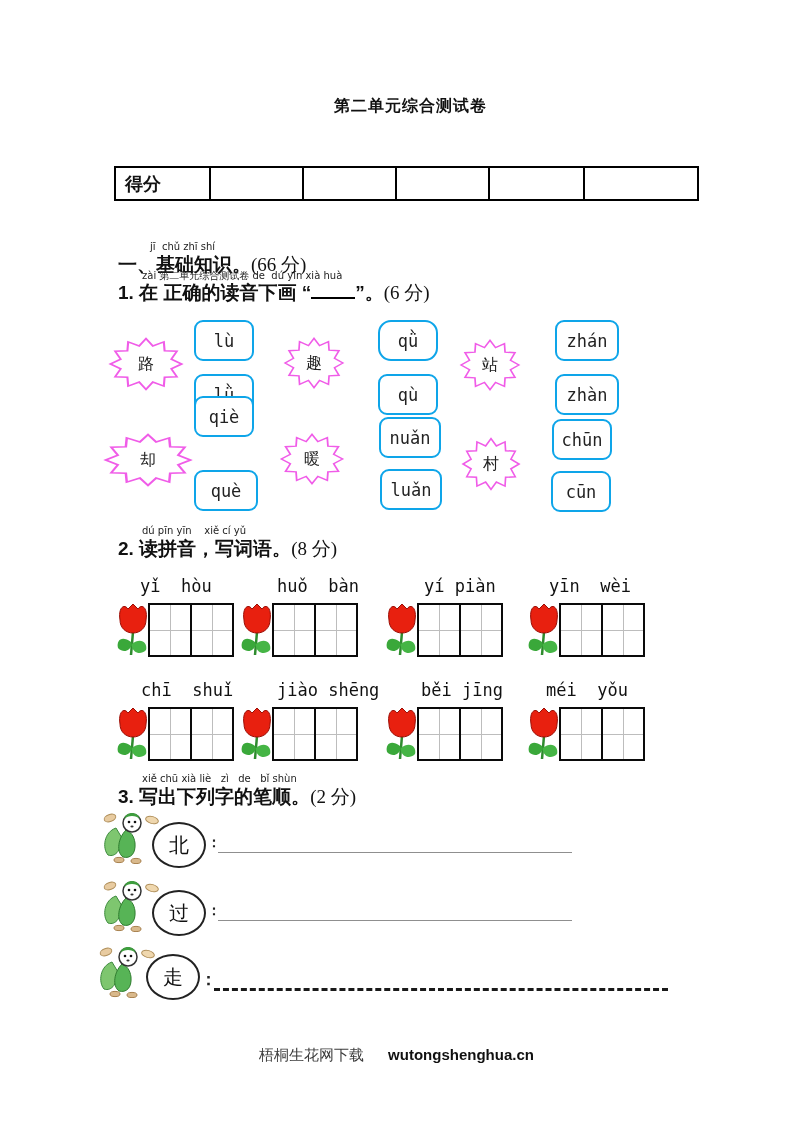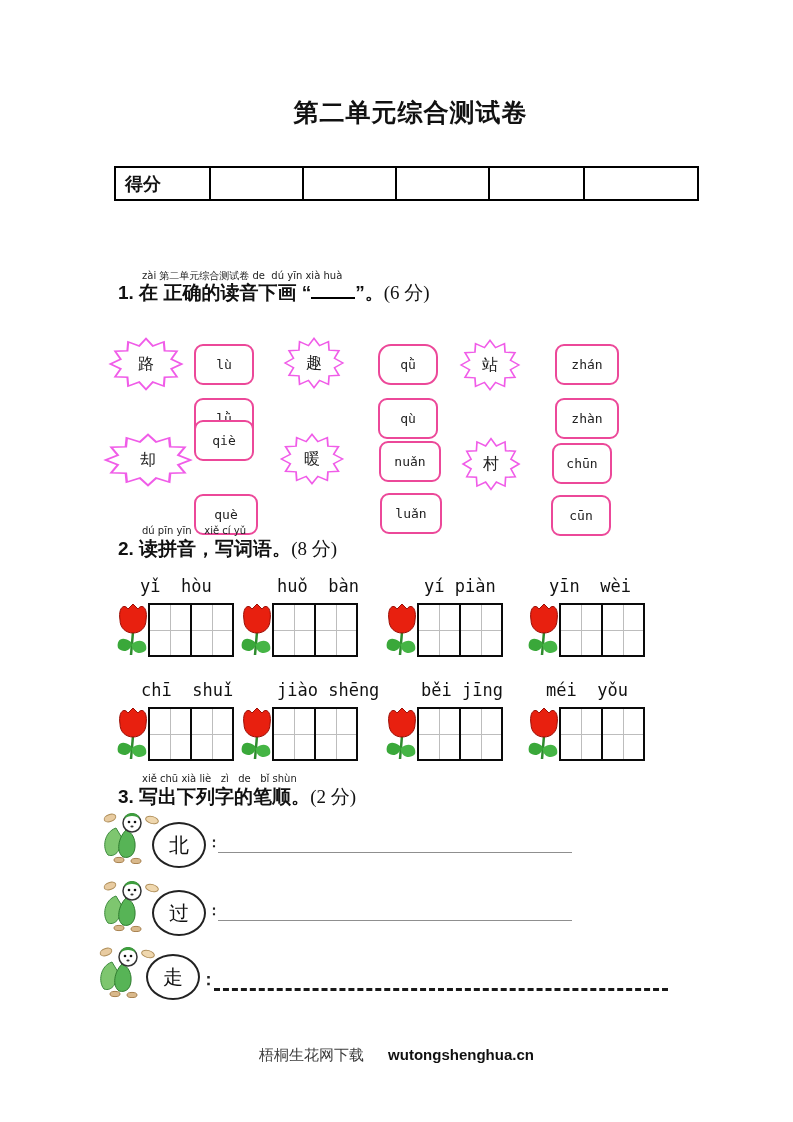--- a/index.html
+++ b/index.html
@@ -1,21 +1,21 @@
 <!DOCTYPE html>
 <html><head>
 <meta charset="utf-8">
 <style>
   html,body{margin:0;padding:0;background:#fff;}
   .page{position:relative;width:793px;height:1122px;background:#fff;margin:0 auto;overflow:hidden;
         font-family:"Liberation Sans","DejaVu Sans",sans-serif;color:#111;}
 
   
   .doc-title{position:absolute;top:96px;left:0;right:0;text-align:center;
-             font-size:25px;font-weight:700;letter-spacing:1px;padding-left:28px;}
+             font-size:16px;font-weight:700;letter-spacing:1px;padding-left:28px;}
   .doc-subtitle{position:absolute;top:131px;left:0;right:0;text-align:center;
              font-size:20px;font-weight:700;}
 
   
   table.score{position:absolute;left:114px;top:166px;border-collapse:collapse;table-layout:fixed;}
   table.score td{border:2px solid #000;height:31px;font-size:18px;font-weight:700;
                  padding:0 0 0 9px;vertical-align:middle;}
   td.w0{width:84px}td.w1{width:82px}td.w2{width:82px}td.w3{width:82px}td.w4{width:84px}td.w5{width:103px}
   td.ctr{text-align:center;padding-left:0;}
 
@@ -25,23 +25,23 @@
               font-family:"DejaVu Sans",sans-serif;white-space:pre;letter-spacing:0px;}
   .qhead .score{font-weight:400;font-family:"Liberation Serif","DejaVu Serif",serif;font-size:19px;}
   .blank{display:inline-block;width:44px;border-bottom:2.5px solid #000;height:14px;}
 
   
   .star{position:absolute;}
   .star svg{position:absolute;inset:0;width:100%;height:100%;}
   .star polygon{fill:#fff;stroke:#f05ce8;stroke-width:2;}
   .star-char{position:absolute;inset:0;display:flex;align-items:center;justify-content:center;
              font-family:"Liberation Serif","DejaVu Serif",serif;font-size:16px;color:#222;}
-  .opt{position:absolute;width:56px;height:37px;border:2px solid #ec4899;border-radius:9px;
+  .opt{position:absolute;width:56px;height:37px;border:2px solid #0ea5e9;border-radius:9px;
        background:#fff;display:flex;align-items:center;justify-content:center;
-       font-family:"DejaVu Sans Mono","Liberation Mono",monospace;font-size:13px;color:#222;margin-top:24px;}
+       font-family:"DejaVu Sans Mono","Liberation Mono",monospace;font-size:17px;color:#222;}
 
   
   .pyword{position:absolute;font-family:"DejaVu Sans Mono","Liberation Mono",monospace;
           font-size:17px;color:#111;white-space:pre;}
   .wgroup{position:absolute;display:flex;align-items:center;}
   .wgroup svg.tulip{width:34px;height:56px;margin-right:-2px;position:relative;z-index:2;}
   .wgrid{display:flex;border:2.5px solid #0a0a0a;background:#fff;}
   .wcell{width:40px;height:50px;position:relative;background:#fff;}
   .wcell + .wcell{border-left:2.5px solid #0a0a0a;}
   .wcell::before{content:"";position:absolute;left:50%;top:0;bottom:0;width:1px;background:#bdbdbd;}
@@ -76,20 +76,23 @@
       <td class="w0">得分</td>
       <td class="w1"></td>
       <td class="w2"></td>
       <td class="w3"></td>
       <td class="w4"></td>
       <td class="w5"></td>
     </tr>
   </tbody>
     </table>
 
+  <div class="qhead" style="left:118px;top:252px;">
+    <span class="pin" style="left:32px;">jī  chǔ zhī shí</span><span>一、基础知识。</span><span class="score">(66 分)</span>
+  </div>
 
   <div class="qhead" style="left:118px;top:280px;">
     <span class="pin" style="left:24px;">zài 第二单元综合测试卷 de  dú yīn xià huà</span><span>1. 在 正确的读音下画</span>&nbsp;<span>“</span><span class="blank"></span><span>”。</span><span class="score">(6 分)</span>
   </div>
 
   <div class="star" style="left:104px;top:334px;width:84px;height:60px;">
     <svg viewBox="0 0 80 80" preserveAspectRatio="none">
         <polygon points="74,40 64.1,46.5 69.4,57 57.7,57.7 57,69.4 46.5,64.1 40,74 33.5,64.1 23,69.4 22.3,57.7 10.6,57 15.9,46.5 6,40 15.9,33.5 10.6,23 22.3,22.3 23,10.6 33.5,15.9 40,6 46.5,15.9 57,10.6 57.7,22.3 69.4,23 64.1,33.5"></polygon>
       </svg>
     <span class="star-char">路</span>

